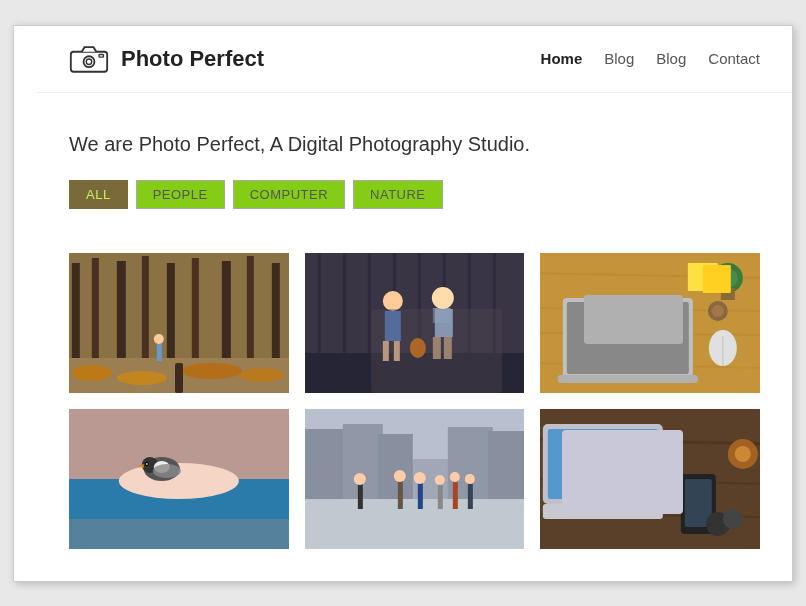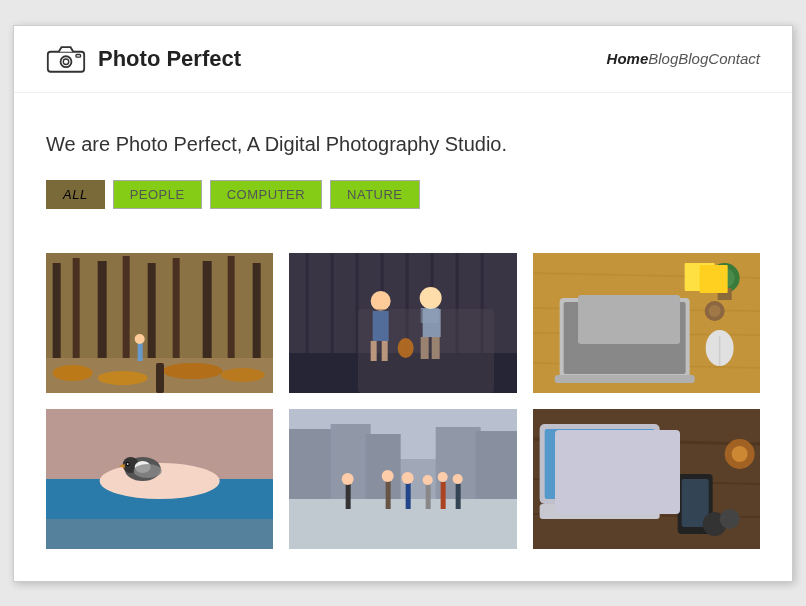--- a/index.html
+++ b/index.html
@@ -9,20 +9,21 @@
       display: flex;
       justify-content: center;
       align-items: center;
       min-height: 100vh;
     }
     .window {
       width: 780px;
       background: #fff;
       border: 1.5px solid #ccc;
       box-shadow: 2px 2px 8px rgba(0,0,0,0.2);
+      padding-left: 23px;
     }
     
     .header {
       display: flex;
       align-items: center;
       justify-content: space-between;
       padding: 18px 32px;
       border-bottom: 1px solid #eee;
     }
     .logo {
@@ -35,22 +36,22 @@
       height: 30px;
     }
     .logo-text {
       font-size: 22px;
       font-weight: bold;
       font-family: Arial, sans-serif;
       color: #222;
     }
     .nav {
       display: flex;
+      gap: 22px;
       align-items: center;
-      font-style: italic;
     }
     .nav-item {
       font-size: 15px;
       font-family: Arial, sans-serif;
       color: #555;
       cursor: pointer;
       text-decoration: none;
     }
     .nav-item.active {
       color: #222;
@@ -78,23 +79,22 @@
       border: 1.5px solid #aaa;
       background: #84cc16;
       font-family: Arial, sans-serif;
       font-size: 13px;
       color: #555;
       cursor: pointer;
       letter-spacing: 0.5px;
     }
     .filter-btn.active {
       background: #7a6a3a;
-      color: #000000;
+      color: #bef264;
       border-color: #7a6a3a;
-      font-style: italic;
     }
     
     .photo-grid {
       padding: 0 32px 32px 32px;
       display: grid;
       grid-template-columns: repeat(3, 1fr);
       gap: 16px;
     }
     .photo-item {
       overflow: hidden;

